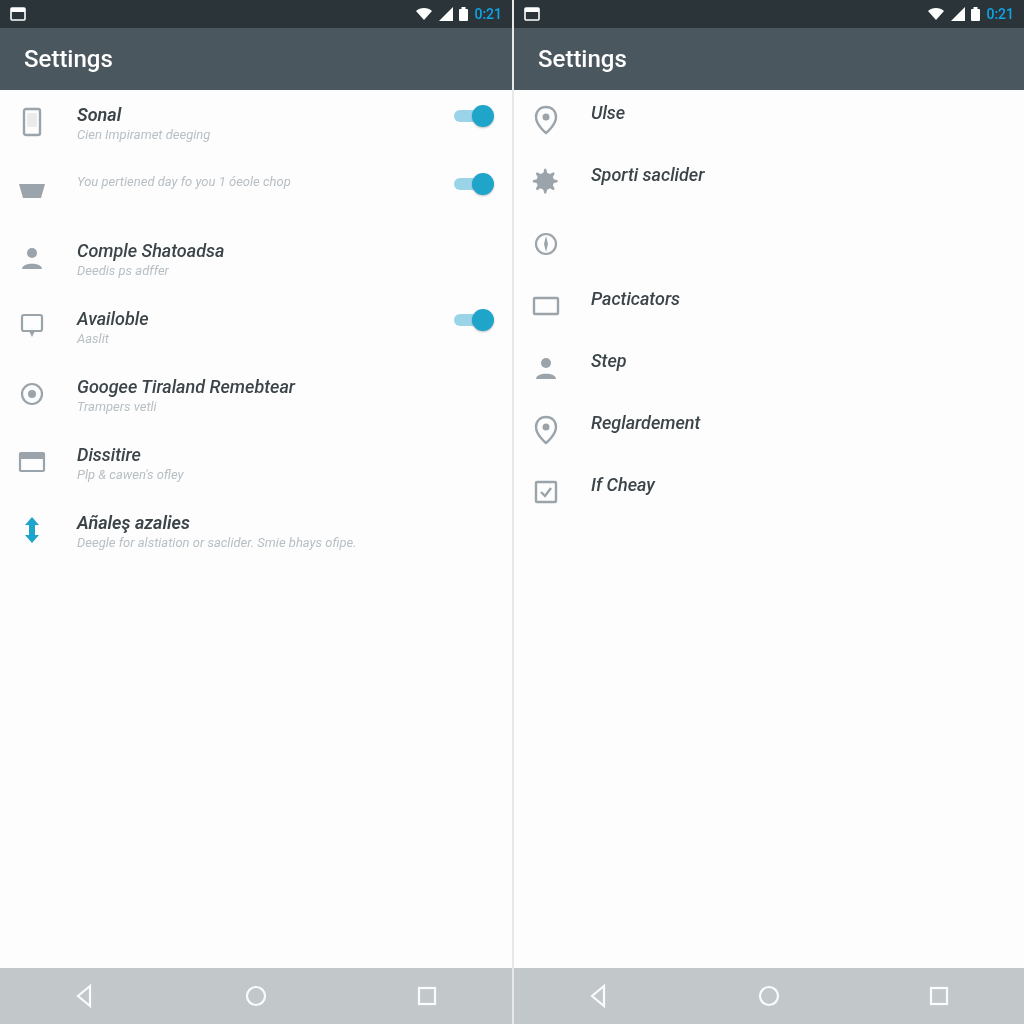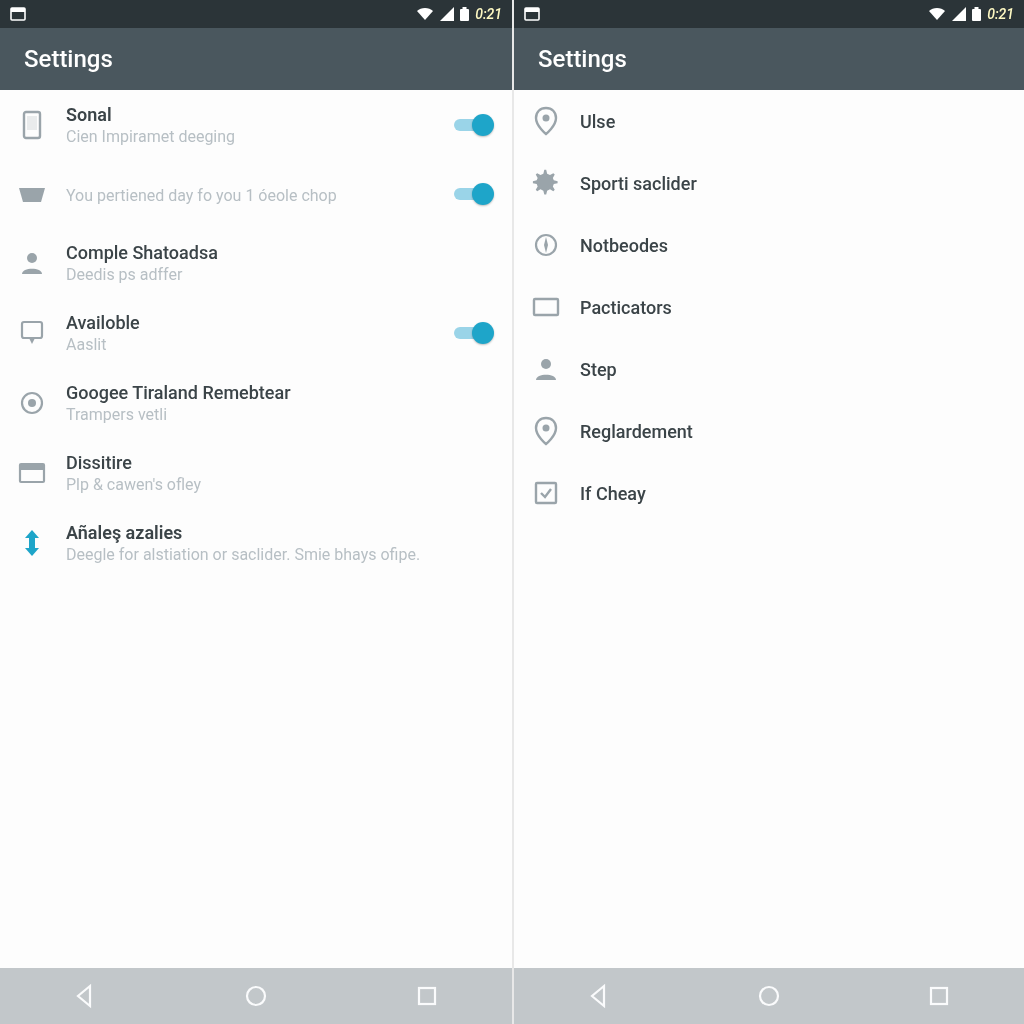--- a/index.html
+++ b/index.html
@@ -2,52 +2,52 @@
 <html><head>
 <meta charset="utf-8">
 <style>
   * { box-sizing: border-box; margin: 0; padding: 0; }
   html, body { width: 1024px; height: 1024px; overflow: hidden; font-family: Roboto, Arial, sans-serif; background: #fff; }
   .stage { display: flex; width: 1024px; height: 1024px; }
   .phone { width: 512px; height: 1024px; display: flex; flex-direction: column; background: #fdfdfd; position: relative; }
   .phone + .phone { border-left: 2px solid #e8e8e8; }
 
   .status-bar {
-    height: 28px; background: #2b3438; color: #fef9c3;
+    height: 28px; background: #2b3438; color: #0ea5e9;
     display: flex; align-items: center; justify-content: space-between;
-    padding: 0 10px; font-size: 14px; font-weight: 500; font-style: italic;
+    padding: 0 10px; font-size: 14px; font-weight: 500;
   }
   .status-left { display: flex; align-items: center; gap: 6px; }
   .status-right { display: flex; align-items: center; gap: 6px; }
   .status-icon { display: inline-flex; align-items: center; }
   .status-icon svg { fill: #fff; }
 
   .app-bar {
     height: 62px; background: #4a575e; color: #fff;
     display: flex; align-items: center; padding: 0 24px;
     font-size: 24px; font-weight: 500;
   }
 
   .list { flex: 1; background: #fdfdfd; overflow: hidden; }
   .row {
-    display: flex; align-items: center; gap: 16px;
-    padding: 14px 18px 14px 14px; min-height: 68px;
+    display: flex; align-items: flex-start; gap: 27px;
+    padding: 14px 18px 14px 14px; min-height: 68px; font-style: italic;
   }
   .row.compact { min-height: 62px; padding: 12px 4px 12px 14px; }
   .icon-box {
     width: 36px; height: 36px; flex: 0 0 36px;
     display: flex; align-items: center; justify-content: center;
     color: #9aa4aa;
   }
   .icon-box svg { fill: currentColor; }
   .icon-box.accent { color: #1EA5C9; }
   .labels { flex: 1; min-width: 0; }
   .title { font-size: 18px; color: #3b4448; font-weight: 500; }
   .title.bold { font-weight: 600; }
-  .sub { font-size: 16px; color: #b7bfc4; margin-top: 2px; }
+  .sub { font-size: 13px; color: #b7bfc4; margin-top: 2px; }
   .toggle {
     width: 42px; height: 24px; flex: 0 0 42px; position: relative;
   }
   .toggle .track {
     position: absolute; left: 2px; right: 2px; top: 6px; height: 12px;
     border-radius: 12px; background: #9ad4e8;
   }
   .toggle .knob {
     position: absolute; right: 0; top: 1px; width: 22px; height: 22px;
     border-radius: 50%; background: #1EA5C9; box-shadow: 0 1px 2px rgba(0,0,0,0.25);
@@ -282,23 +282,20 @@
           </div>
       </div>
 
       <div class="row compact">
         <span class="icon-box">
           <svg width="26" height="26" viewBox="0 0 26 26">
               <circle cx="13" cy="13" r="10" fill="none" stroke="currentColor" stroke-width="2.2"></circle>
               <path d="M13 5 L15 13 L13 21 L11 13 Z"></path>
             </svg>
         </span>
-        <div class="labels">
-            <div class="title">Notbeodes</div>
-          </div>
       </div>
 
       <div class="row compact">
         <span class="icon-box">
           <svg width="30" height="22" viewBox="0 0 30 22">
               <rect x="3" y="3" width="24" height="16" rx="1" fill="none" stroke="currentColor" stroke-width="2.4"></rect>
             </svg>
         </span>
         <div class="labels">
             <div class="title">Pacticators</div>

